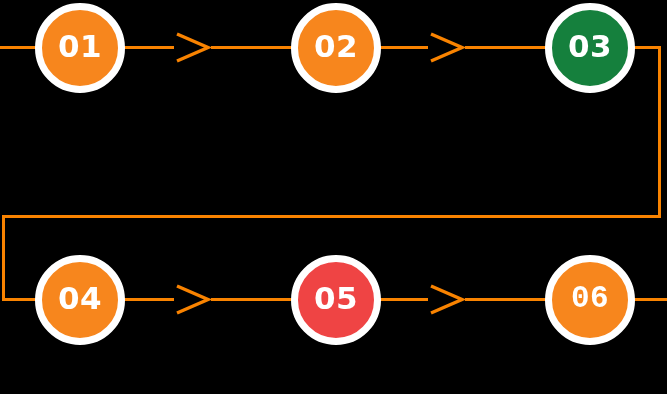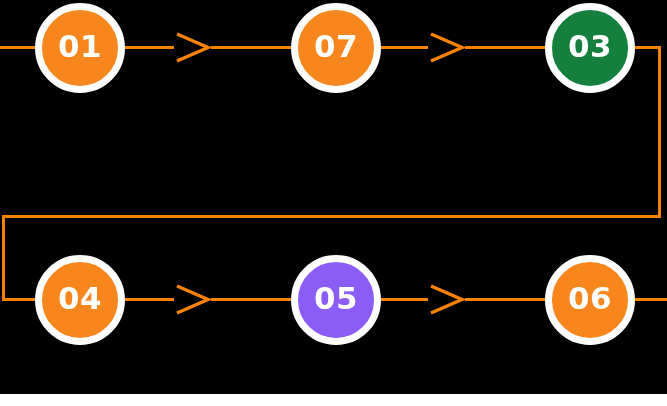--- a/index.html
+++ b/index.html
@@ -45,21 +45,21 @@
     line-height: 1;
     letter-spacing: 0.5px;
     transform: translateY(-1px);
   }
   
   .pos-1 { left: 35px;  top: 2.5px;   }
   .pos-2 { left: 291px; top: 2.5px;   }
   .pos-3 { left: 545px; top: 2.5px;   }
   .pos-4 { left: 35px;  top: 254.5px; align-items: center; }
   .pos-5 { left: 291px; top: 254.5px; }
-  .pos-6 { left: 545px; top: 254.5px; }
+  .pos-6 { left: 545px; top: 254.5px; font-family: Liberation Mono, monospace; }
 </style>
 </head>
 <body>
 
 <div class="canvas" style="background-color: rgb(0, 0, 0);">
 
   <svg class="connector-layer" viewBox="0 0 667 406">
 
     <path d="M0 47.5 H174" fill="none" stroke-width="3" stroke="#f98300"></path>
 
@@ -76,32 +76,32 @@
     <path d="M431 286 L462 299.5 L431 313" fill="none" stroke-width="3.4" stroke="#f98300"></path>
 
     <path d="M465 299.5 H667" fill="none" stroke-width="3" stroke="#f98300"></path>
   </svg>
 
   <div class="step-node pos-1" style="background-color: rgb(247, 134, 29); border-color: rgb(255, 255, 255); color: rgb(255, 255, 255);">
     <span class="step-number">01</span>
   </div>
 
   <div class="step-node pos-2" style="background-color: rgb(247, 134, 29); border-color: rgb(255, 255, 255); color: rgb(255, 255, 255);">
-    <span class="step-number">07</span>
+    <span class="step-number">02</span>
   </div>
 
   <div class="step-node pos-3" style="background-color: #15803d; border-color: rgb(255, 255, 255); color: rgb(255, 255, 255);">
     <span class="step-number">03</span>
   </div>
 
   <div class="step-node pos-4" style="background-color: rgb(247, 134, 29); border-color: rgb(255, 255, 255); color: rgb(255, 255, 255);">
     <span class="step-number">04</span>
   </div>
 
-  <div class="step-node pos-5" style="background-color: #8b5cf6; border-color: rgb(255, 255, 255); color: rgb(255, 255, 255);">
+  <div class="step-node pos-5" style="background-color: #ef4444; border-color: rgb(255, 255, 255); color: rgb(255, 255, 255);">
     <span class="step-number">05</span>
   </div>
 
   <div class="step-node pos-6" style="background-color: rgb(247, 134, 29); border-color: rgb(255, 255, 255); color: rgb(255, 255, 255);">
     <span class="step-number">06</span>
   </div>
 
 </div>
 
 </body></html>

